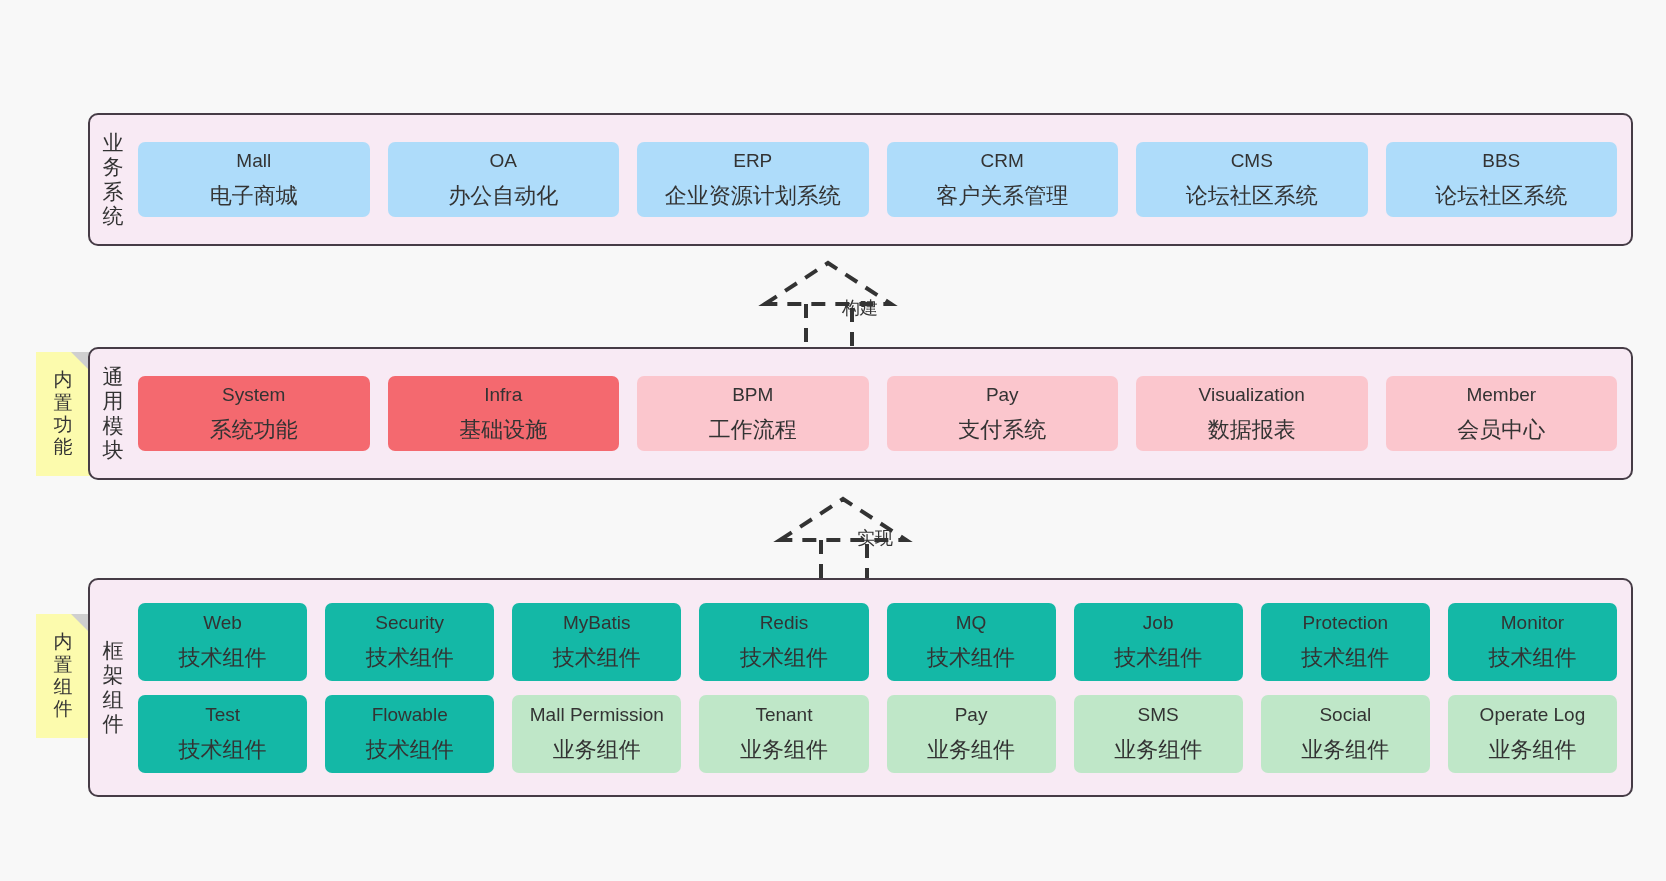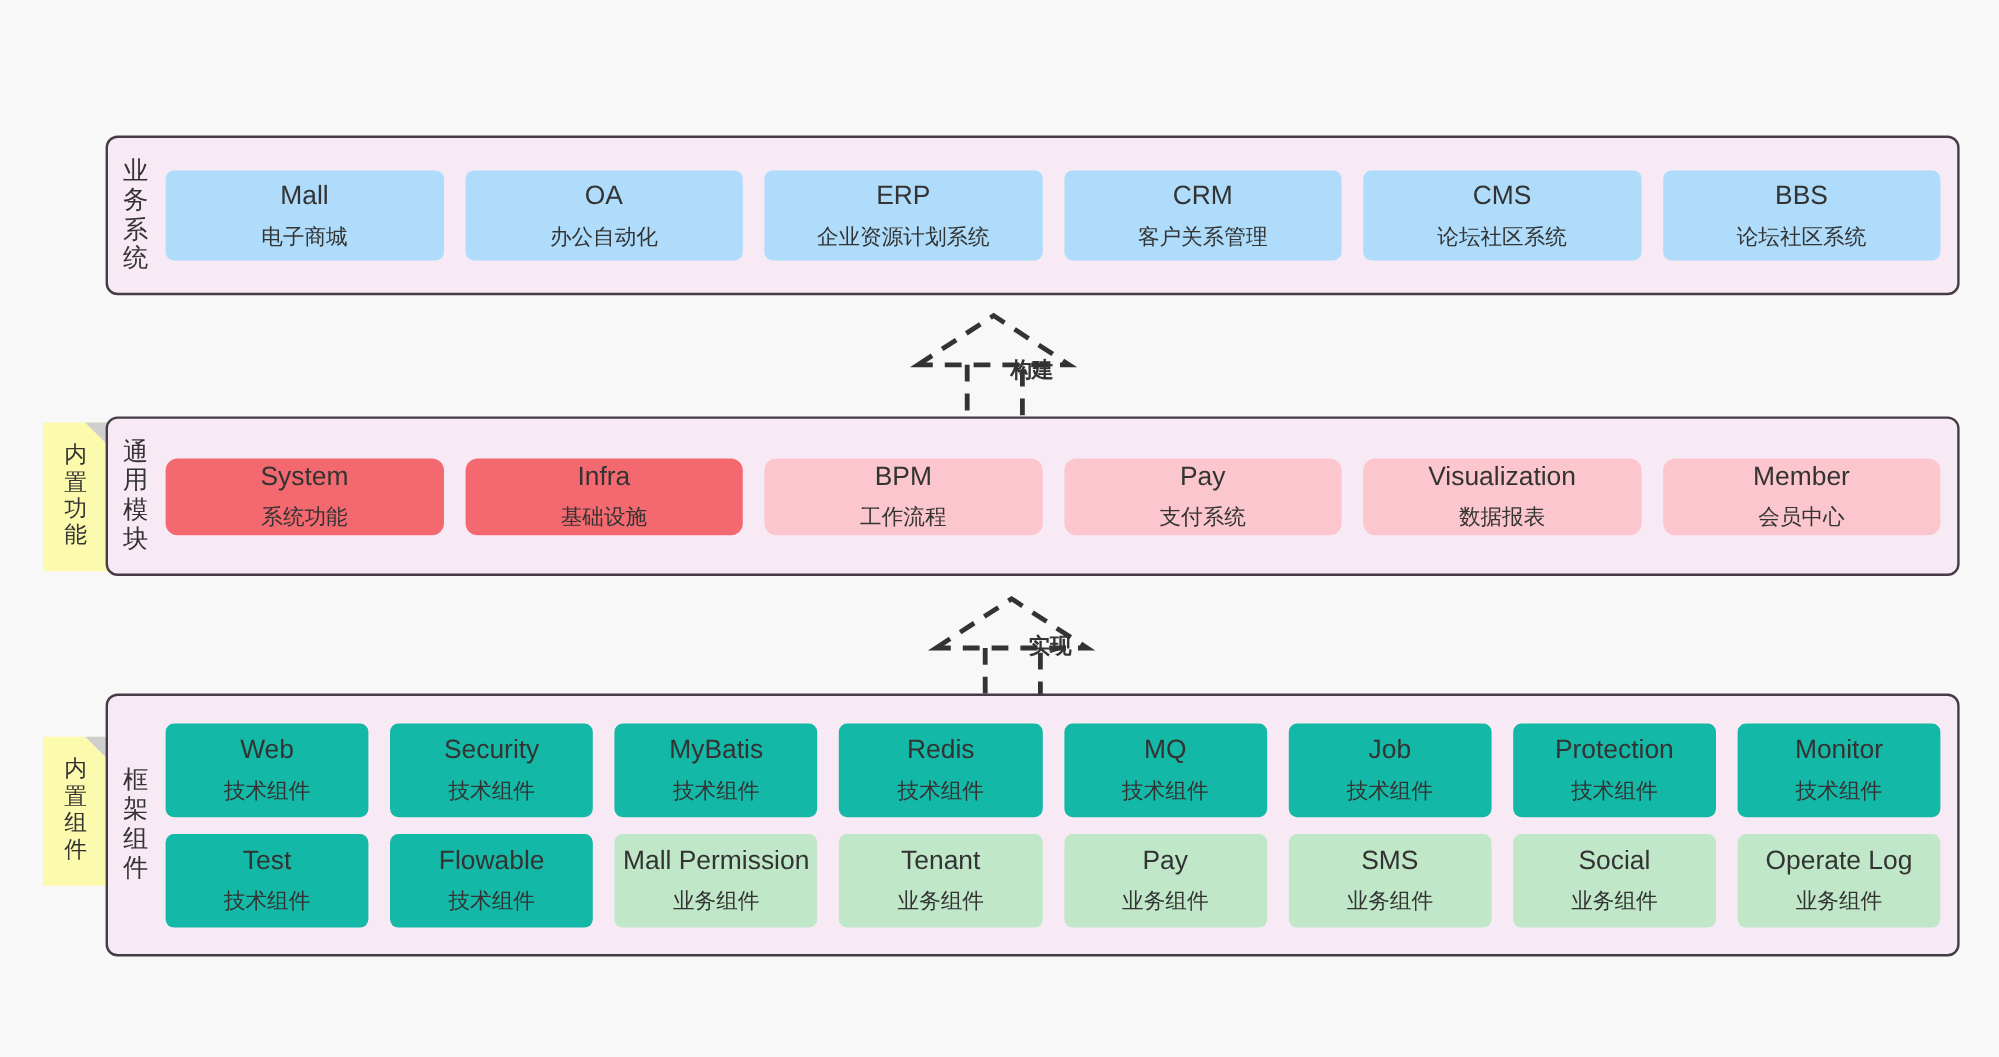--- a/index.html
+++ b/index.html
@@ -68,37 +68,37 @@
     display: flex;
     flex-direction: column;
     align-items: center;
     justify-content: center;
     text-align: center;
     color: #333333;
     line-height: 1.22;
     padding: 4px 6px;
     box-sizing: border-box;
   }
-  .box .t1 { font-size: 22px; text-align: center; }
-  .box .t2 { font-size: 18px; margin-top: 11px; }
+  .box .t1 { font-size: 19px; text-align: center; }
+  .box .t2 { font-size: 22px; margin-top: 11px; }
 
   
   .c-blue       { background: #aedcfa; }
   .c-red        { background: #f4696f; }
   .c-pink       { background: #fbc6cd; }
   .c-green      { background: #14b8a6; }
   .c-greenlight { background: #bfe7c8; }
 
   
   #layer-business { left: 88px;  top: 113px; width: 1545px; height: 133px; }
   #layer-common   { left: 88px;  top: 347px; width: 1545px; height: 133px; }
   #layer-frame    { left: 88px;  top: 578px; width: 1545px; height: 219px; }
 
   #layer-business .boxes .box { height: 75px; }
-  #layer-common   .boxes .box { height: 64px; border-radius: 10px; }
+  #layer-common   .boxes .box { height: 75px; }
   #layer-frame    .boxes .box { height: 78px; }
 
   
   .note {
     position: absolute;
     width: 54px;
     background: #fcfbad;
     display: flex;
     flex-direction: column;
     align-items: center;
@@ -119,21 +119,20 @@
   }
   .note span { display: block; }
   #note-common { left: 36px; top: 352px; height: 124px; }
   #note-frame  { left: 36px; top: 614px; height: 124px; }
 
   
   .connector {
     position: absolute;
     width: 200px;
     height: 100px;
-    font-weight: bold;
   }
   .connector svg { display: block; overflow: visible; }
   .connector .conn-label {
     position: absolute;
     left: 0;
     right: 0;
     text-align: center;
     font-size: 18px;
     color: #333333;
     user-select: none;

